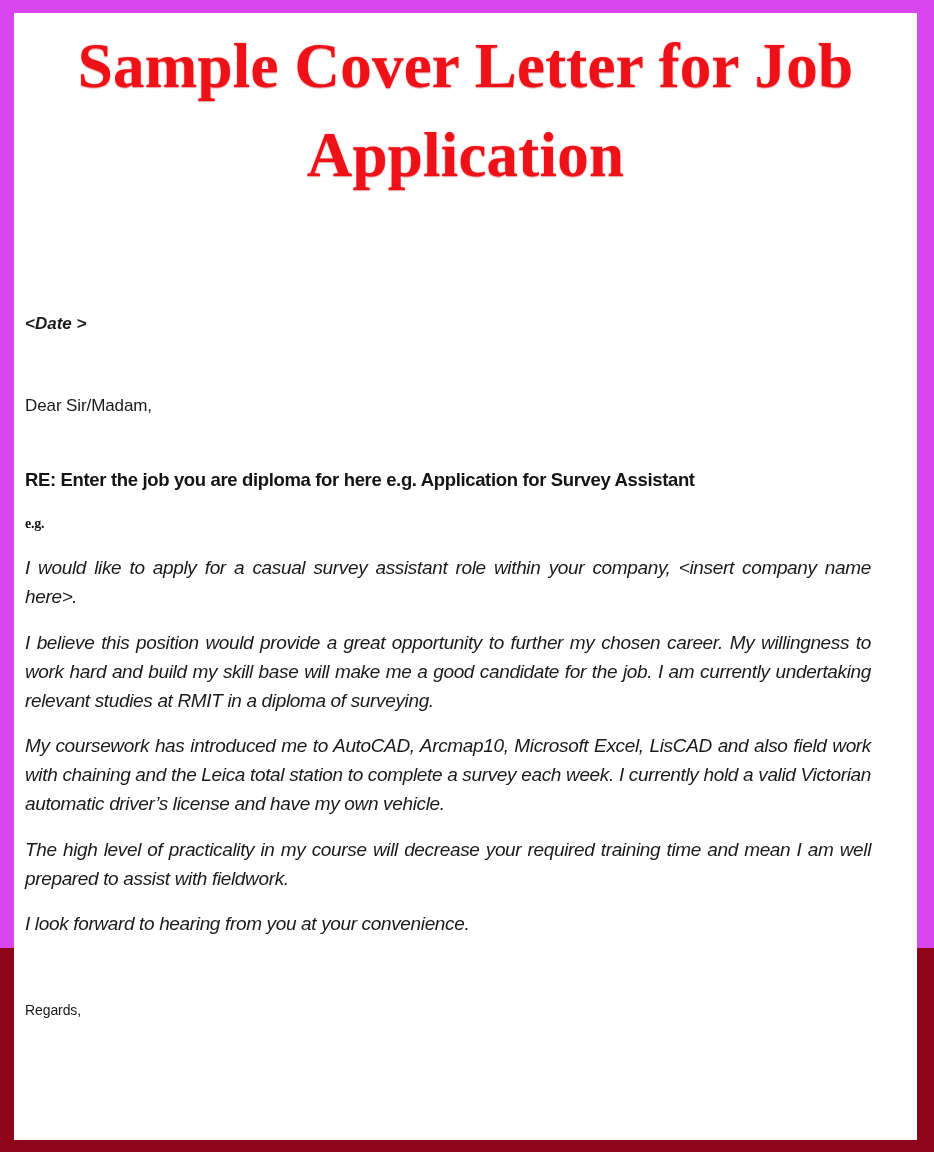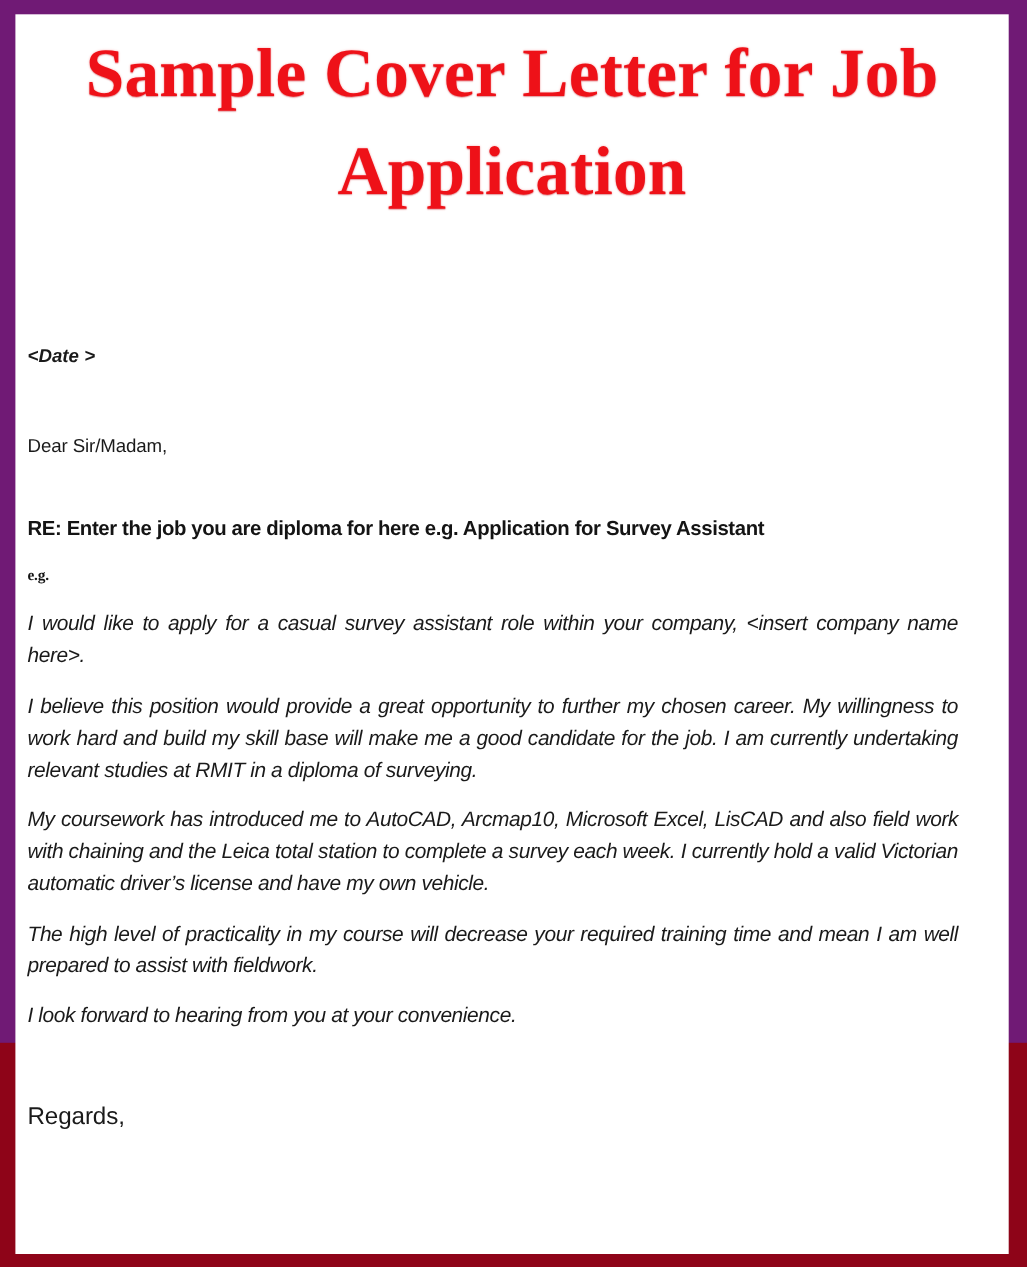--- a/index.html
+++ b/index.html
@@ -16,21 +16,21 @@
     overflow: hidden;
   }
 
   
   #doc-frame {
     position: absolute;
     left: 0;
     top: 0;
     width: 934px;
     height: 948px;
-    background: #701a75;
+    background: #d946ef;
   }
 
   
   #letter-page {
     position: absolute;
     left: 14px;
     top: 13px;
     width: 903px;
     height: 1127px;
     background: #ffffff;
@@ -118,21 +118,21 @@
     margin: 17px 18px 0 0;
     letter-spacing: -0.35px;
   }
   .body-para.first { margin-top: 22px; }
   .body-para:last-of-type { text-align: left; }
 
   .closing-line {
     font-family: "Liberation Sans", sans-serif;
     font-weight: normal;
     font-style: normal;
-    font-size: 22px;
+    font-size: 14px;
     color: #1a1a1a;
     line-height: 1.2;
     margin: 0;
     letter-spacing: -0.1px;
   }
 
   .signature-line {
     font-family: "Liberation Sans", sans-serif;
     font-weight: normal;
     font-style: normal;

